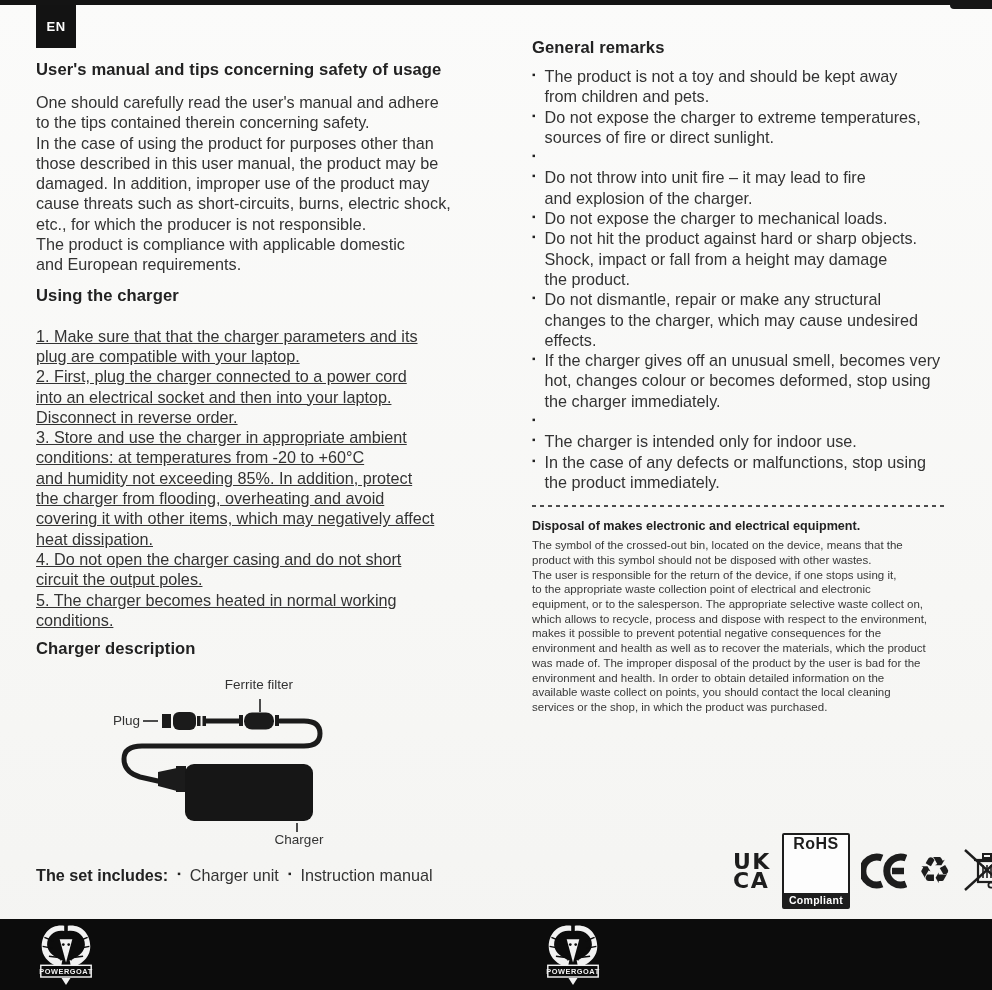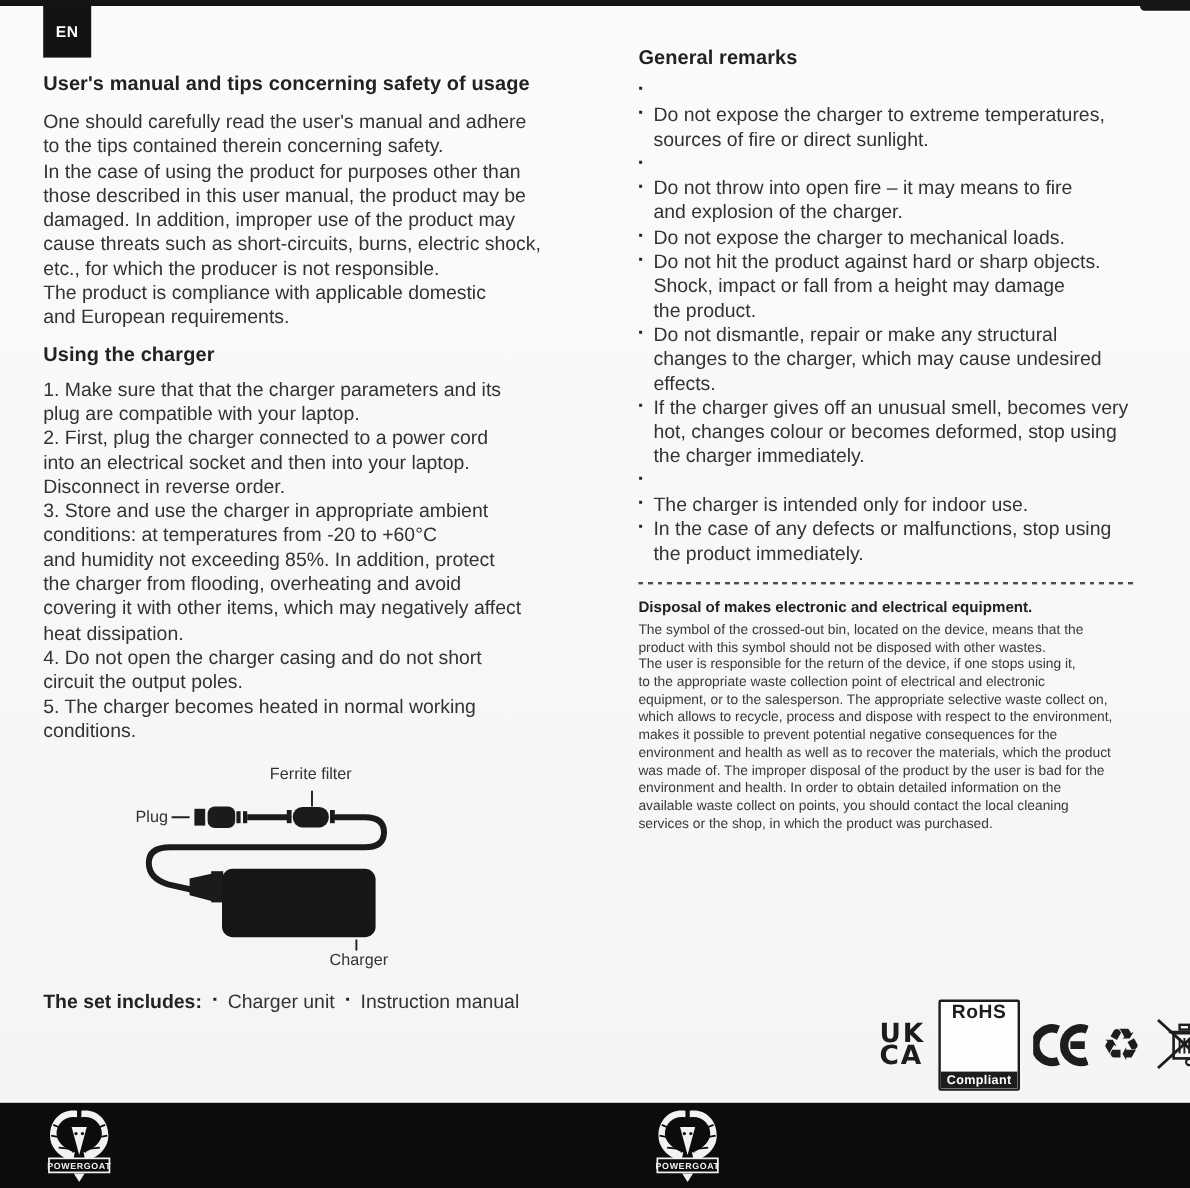--- a/index.html
+++ b/index.html
@@ -16,21 +16,21 @@
     position:absolute; left:36px; top:5px; width:40px; height:43px;
     background:#131313; color:#fdfdfd; display:flex; align-items:center; justify-content:center;
     font-weight:bold; font-size:13px; letter-spacing:.5px;
   }
   h2.sec { font-size:16.6px; font-weight:bold; color:#222; letter-spacing:.1px; }
   .body-text { font-size:16.2px; line-height:20.3px; white-space:pre-line; color:#333; }
 
   .col-left { position:absolute; left:36px; top:60px; width:480px; }
   .col-left .p1 { margin-top:12px; }
   .col-left .h2b { margin-top:11px; }
-  .col-left .p2 { margin-top:9px; }
+  .col-left .p2 { margin-top:20px;text-decoration:underline; }
   .col-left .h2c { margin-top:9px; }
 
   
   .diagram { position:relative; margin-top:10px; width:460px; height:185px; }
   .diagram svg { position:absolute; inset:0; }
   .dlabel { position:absolute; font-size:13.5px; color:#333; }
   .dlabel.ferrite { left:158px; top:8px; width:130px; text-align:center; }
   .dlabel.plug { left:50px; top:44px; width:54px; text-align:right; }
   .dlabel.charger { left:213px; top:163px; width:100px; text-align:center; }
 
@@ -94,20 +94,21 @@
 conditions: at temperatures from -20 to +60°C
 and humidity not exceeding 85%. In addition, protect
 the charger from flooding, overheating and avoid
 covering it with other items, which may negatively affect
 heat dissipation.
 4. Do not open the charger casing and do not short
 circuit the output poles.
 5. The charger becomes heated in normal working
 conditions.</p>
 
+    <h2 class="sec h2c">Charger description</h2>
 
     <div class="diagram">
       <svg width="460" height="185" viewBox="0 0 460 185">
 
         <line x1="224" y1="30" x2="224" y2="43" stroke="#222" stroke-width="1.6"></line>
         <line x1="107" y1="52" x2="122" y2="52" stroke="#222" stroke-width="1.6"></line>
         <line x1="261" y1="154" x2="261" y2="163" stroke="#222" stroke-width="1.6"></line>
 
         <rect x="126" y="45" width="9" height="14" fill="#1b1b1b"></rect>
         <rect x="137" y="43" width="23" height="18" rx="6" fill="#1b1b1b"></rect>
@@ -139,32 +140,34 @@
       <span class="sq">▪</span>
       <span>Instruction manual</span>
     </div>
   </div>
 
   <div class="col-right">
     <h2 class="sec">General remarks</h2>
     <ul class="remarks">
       <li>
           <span class="marker">▪</span>
+          <span class="txt">The product is not a toy and should be kept away
+from children and pets.</span>
         </li>
       <li>
           <span class="marker">▪</span>
           <span class="txt">Do not expose the charger to extreme temperatures,
 sources of fire or direct sunlight.</span>
         </li>
       <li>
           <span class="marker">▪</span>
         </li>
       <li>
           <span class="marker">▪</span>
-          <span class="txt">Do not throw into open fire – it may means to fire
+          <span class="txt">Do not throw into unit fire – it may lead to fire
 and explosion of the charger.</span>
         </li>
       <li>
           <span class="marker">▪</span>
           <span class="txt">Do not expose the charger to mechanical loads.</span>
         </li>
       <li>
           <span class="marker">▪</span>
           <span class="txt">Do not hit the product against hard or sharp objects.
 Shock, impact or fall from a height may damage

